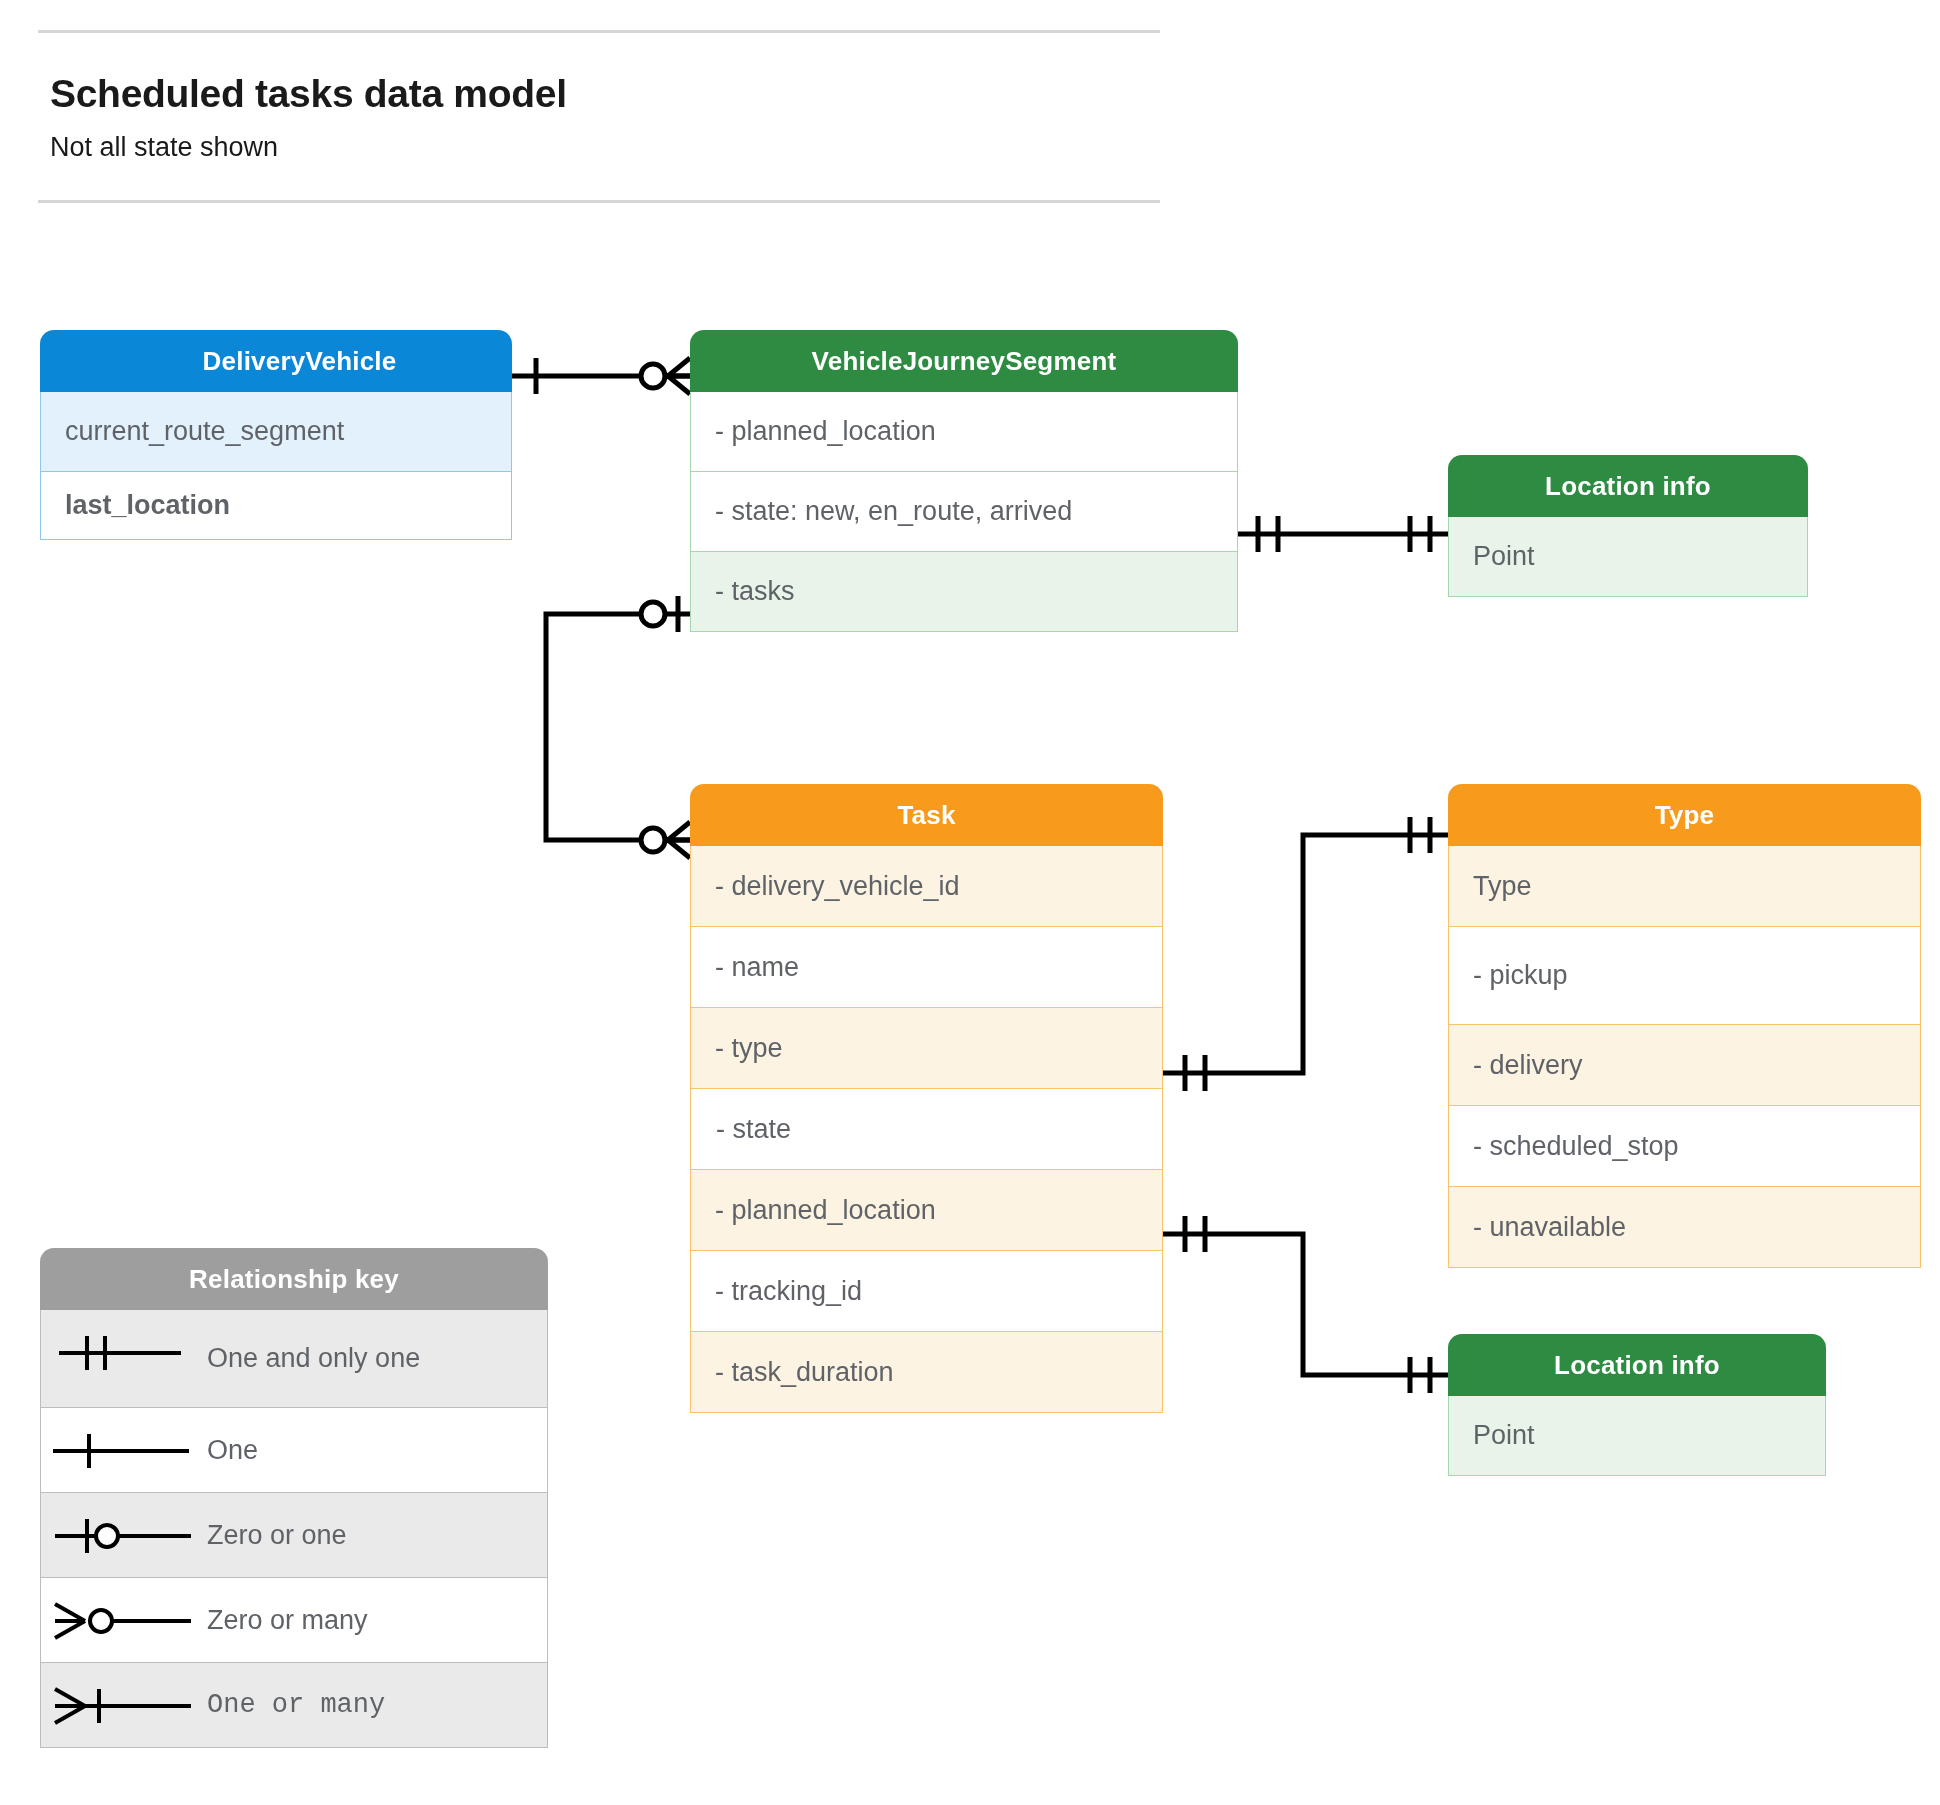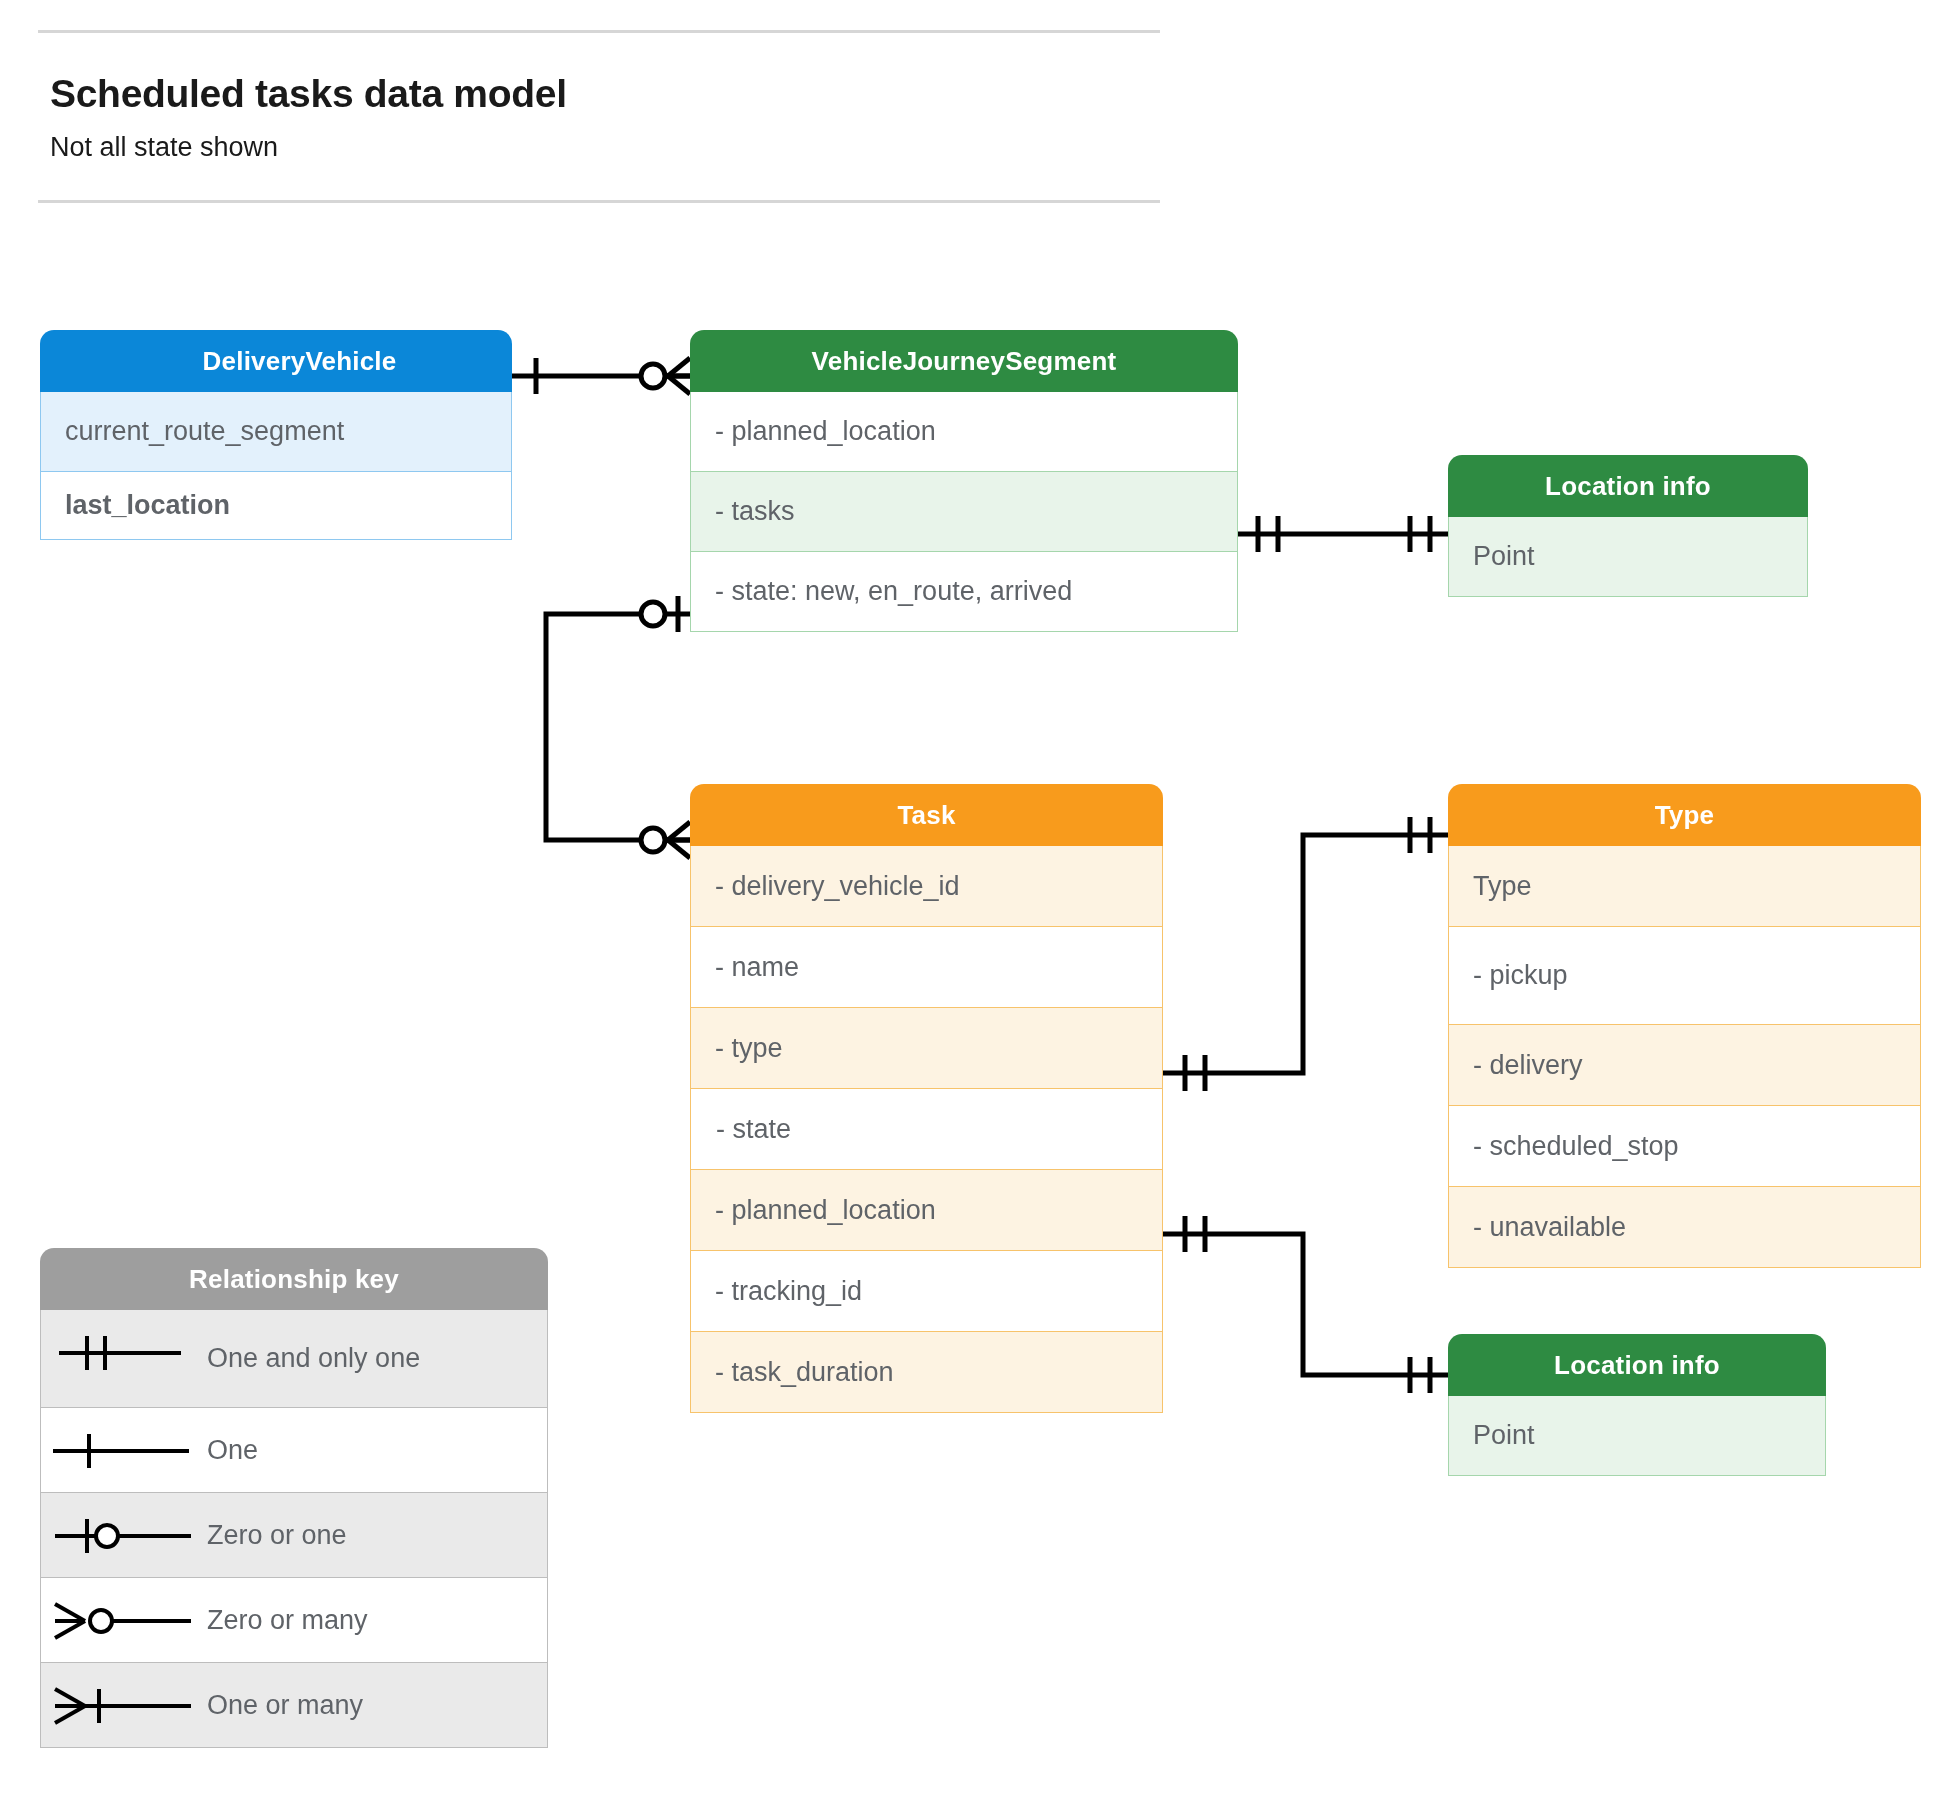--- a/index.html
+++ b/index.html
@@ -178,22 +178,22 @@
 
   <div class="entity t-blue" style="left:40px; top:330px; width:472px;">
     <div class="ehead" style="height:62px;padding-left:47px;">DeliveryVehicle</div>
     <div class="erow alt" style="height:80px;">current_route_segment</div>
     <div class="erow plain" style="height:68px;font-weight:bold;">last_location</div>
   </div>
 
   <div class="entity t-green" style="left:690px; top:330px; width:548px;">
     <div class="ehead" style="height:62px;">VehicleJourneySegment</div>
     <div class="erow plain" style="height:80px;">-  planned_location</div>
+    <div class="erow plain" style="height:80px;">- state: new, en_route, arrived</div>
     <div class="erow alt" style="height:80px;">- tasks</div>
-    <div class="erow plain" style="height:80px;">- state: new, en_route, arrived</div>
   </div>
 
   <div class="entity t-green" style="left:1448px; top:455px; width:360px;">
     <div class="ehead" style="height:62px;">Location info</div>
     <div class="erow alt" style="height:80px;">Point</div>
   </div>
 
   <div class="entity t-orange" style="left:690px; top:784px; width:473px;">
     <div class="ehead" style="height:62px;">Task</div>
     <div class="erow alt" style="height:81px;">- delivery_vehicle_id</div>
@@ -268,21 +268,21 @@
             <line x1="14" y1="26" x2="44" y2="43"></line>
             <line x1="14" y1="60" x2="44" y2="43"></line>
             <line x1="14" y1="43" x2="44" y2="43"></line>
             <circle cx="60" cy="43" r="11" fill="#ffffff"></circle>
           </g>
         </svg>
       </span>
       <span class="legend-label">Zero or many</span>
     </div>
 
-    <div class="erow alt legend-row" style="height:85px;">
+    <div class="erow alt legend-row" style="height:85px;font-family:Liberation Mono, monospace;">
       <span class="legend-glyph">
         <svg width="166" height="85" viewBox="0 0 166 85" xmlns="http://www.w3.org/2000/svg">
           <g stroke="#000000" stroke-width="4" fill="none">
             <line x1="44" y1="43" x2="150" y2="43"></line>
             <line x1="14" y1="26" x2="44" y2="43"></line>
             <line x1="14" y1="60" x2="44" y2="43"></line>
             <line x1="14" y1="43" x2="44" y2="43"></line>
             <line x1="58" y1="26" x2="58" y2="60"></line>
           </g>
         </svg>

